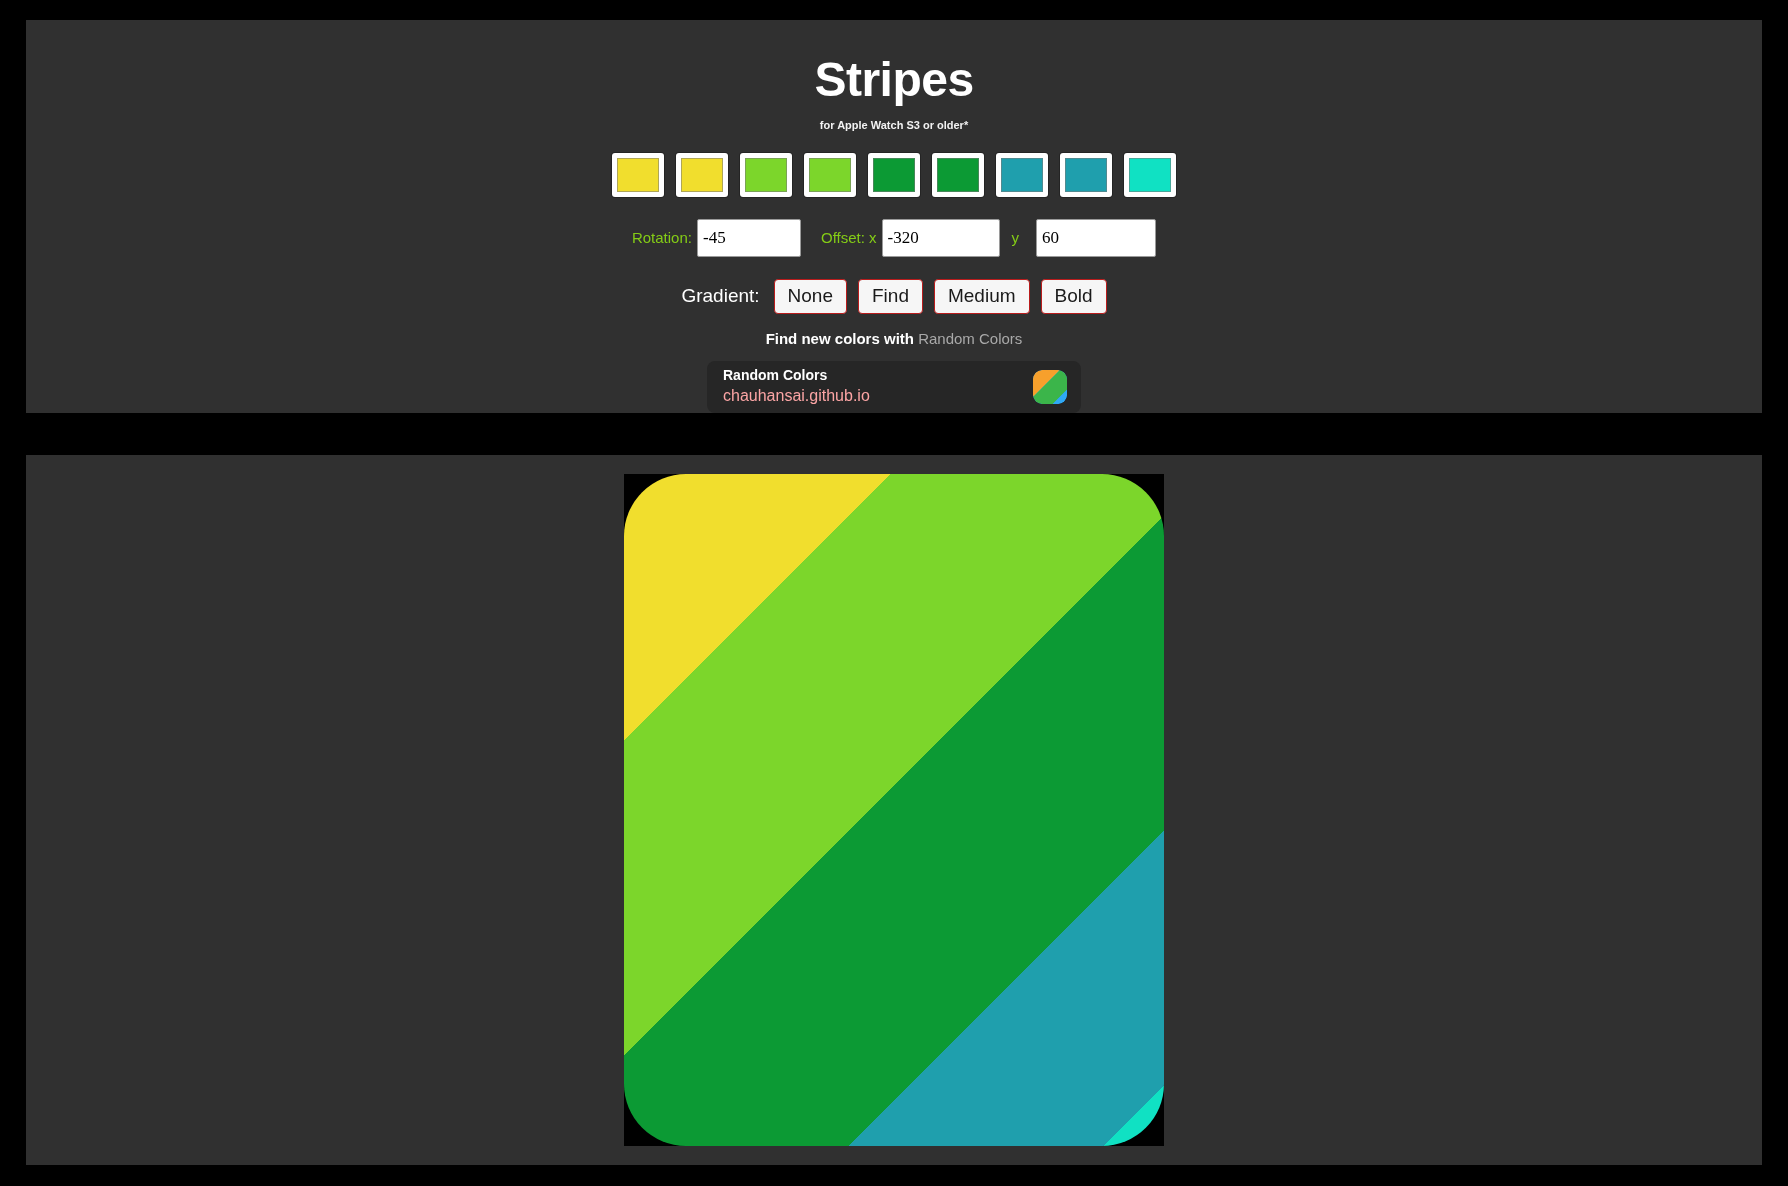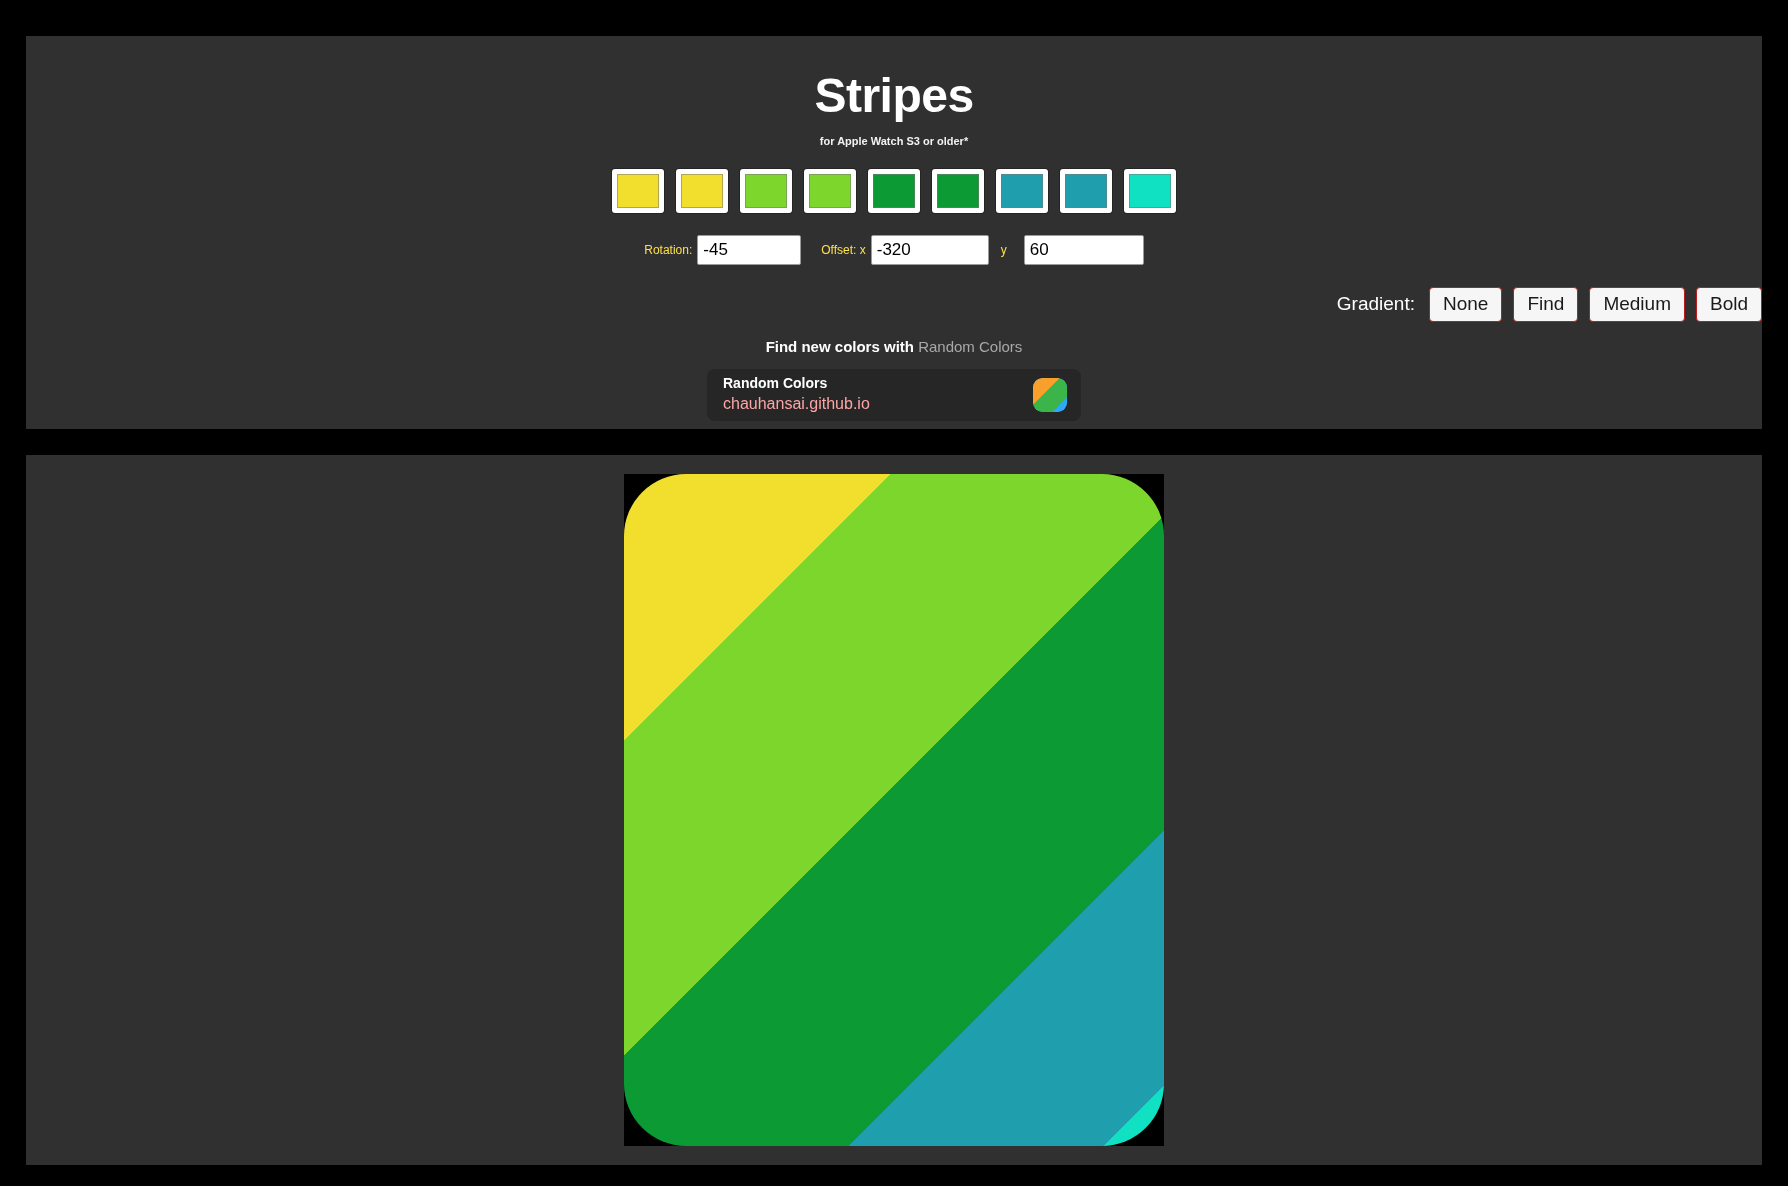--- a/index.html
+++ b/index.html
@@ -22,21 +22,21 @@
 
   
   .panel {
     position: absolute;
     left: 26px;
     width: 1736px;
     background: #303030;
   }
 
   .panel-controls {
-    top: 36px;
+    top: 20px;
     height: 393px;
     padding-top: 10px;
   }
 
   .panel-preview {
     top: 455px;
     height: 710px;
     display: flex;
     align-items: center;
     justify-content: center;
@@ -93,49 +93,49 @@
     margin-top: 22px;
     display: flex;
     align-items: center;
     justify-content: center;
     gap: 0px;
     color: #ffffff;
     font-size: 19px;
   }
 
   .ctl-label {
-    color: #fde047;
-    font-size: 12px;
+    color: #84cc16;
+    font-size: 15px;
     white-space: nowrap;
   }
 
   .num-input {
-    font-family: Liberation Sans, sans-serif;
+    font-family: Liberation Serif, serif;
     font-size: 17px;
     color: #000000;
     background: #ffffff;
     border: 1px solid #9a9a9a;
     border-radius: 2px;
-    height: 30px;
+    height: 38px;
     padding: 0 5px;
     outline: none;
   }
 
   .inp-rotation { width: 104px; margin-left: 5px; }
   .inp-x { width: 118px; margin-left: 5px; }
   .inp-y { width: 120px; margin-left: 17px; }
   .lbl-offset { margin-left: 20px; }
   .lbl-y { margin-left: 12px; }
 
   
   .gradient-row {
     margin-top: 22px;
     display: flex;
     align-items: center;
-    justify-content: flex-end;
+    justify-content: center;
     gap: 11px;
     color: #ffffff;
   }
 
   .gradient-label {
     font-size: 19px;
     margin-right: 3px;
   }
 
   .gbtn {

